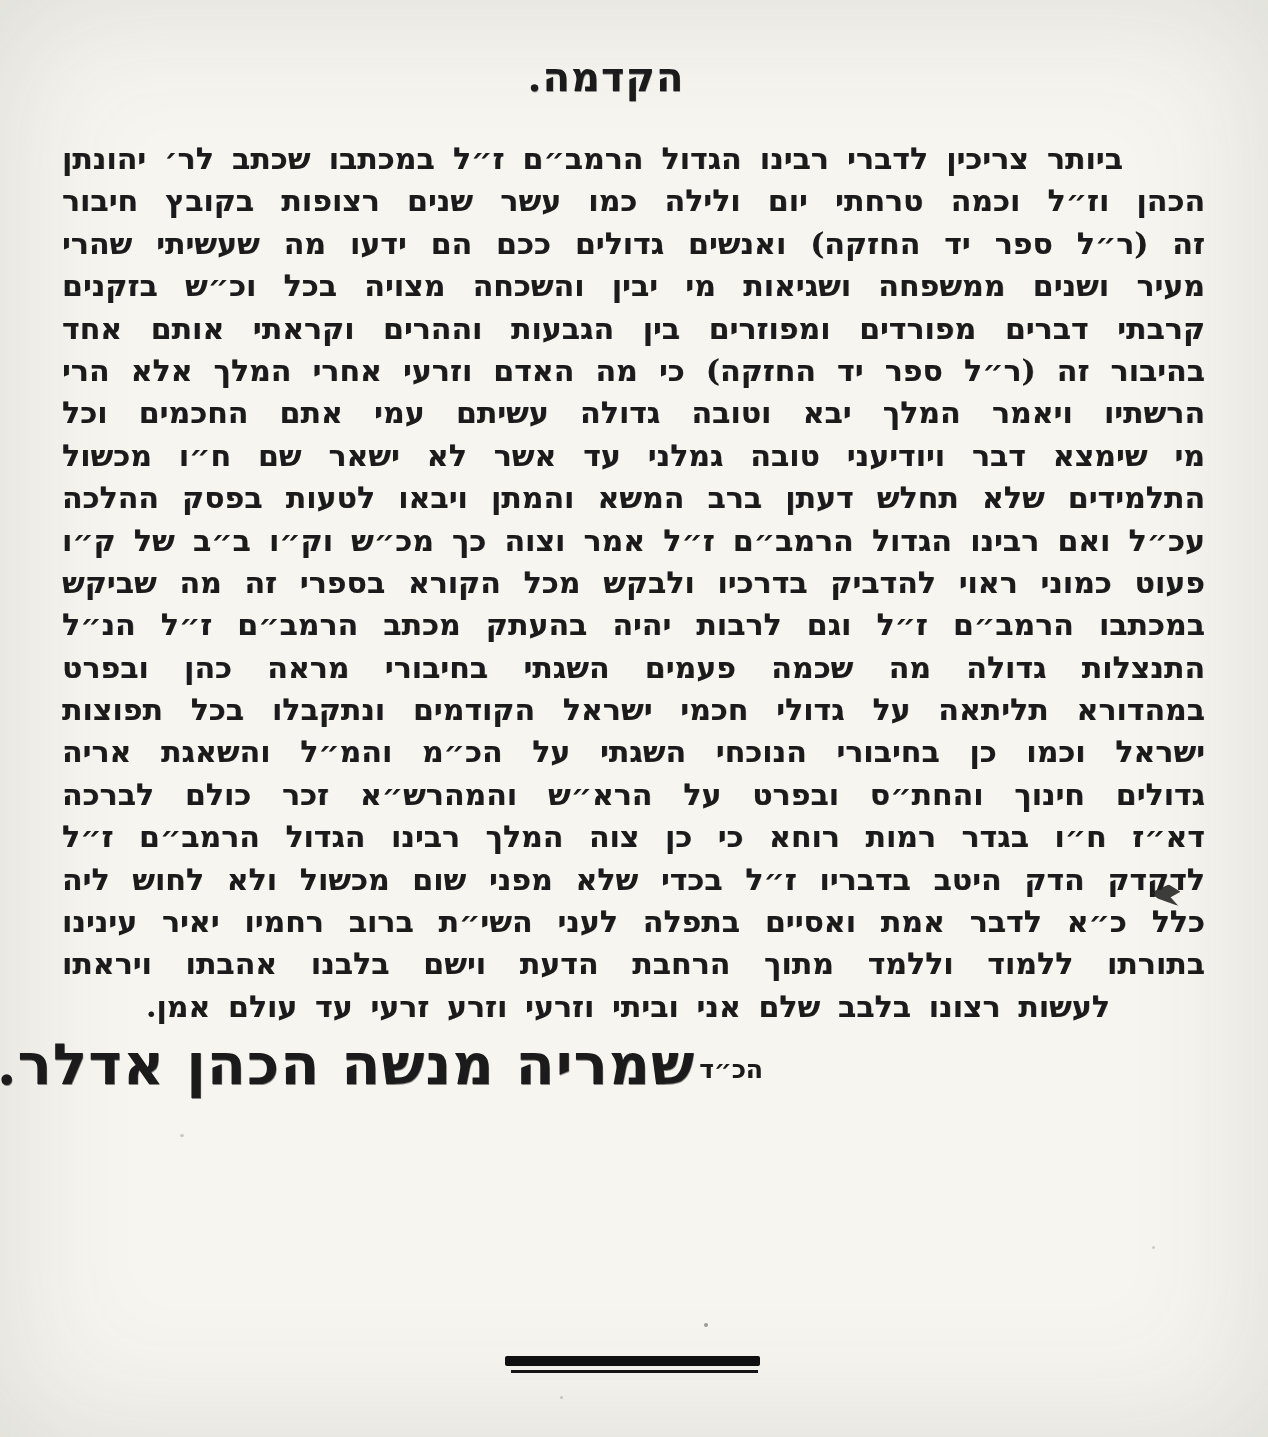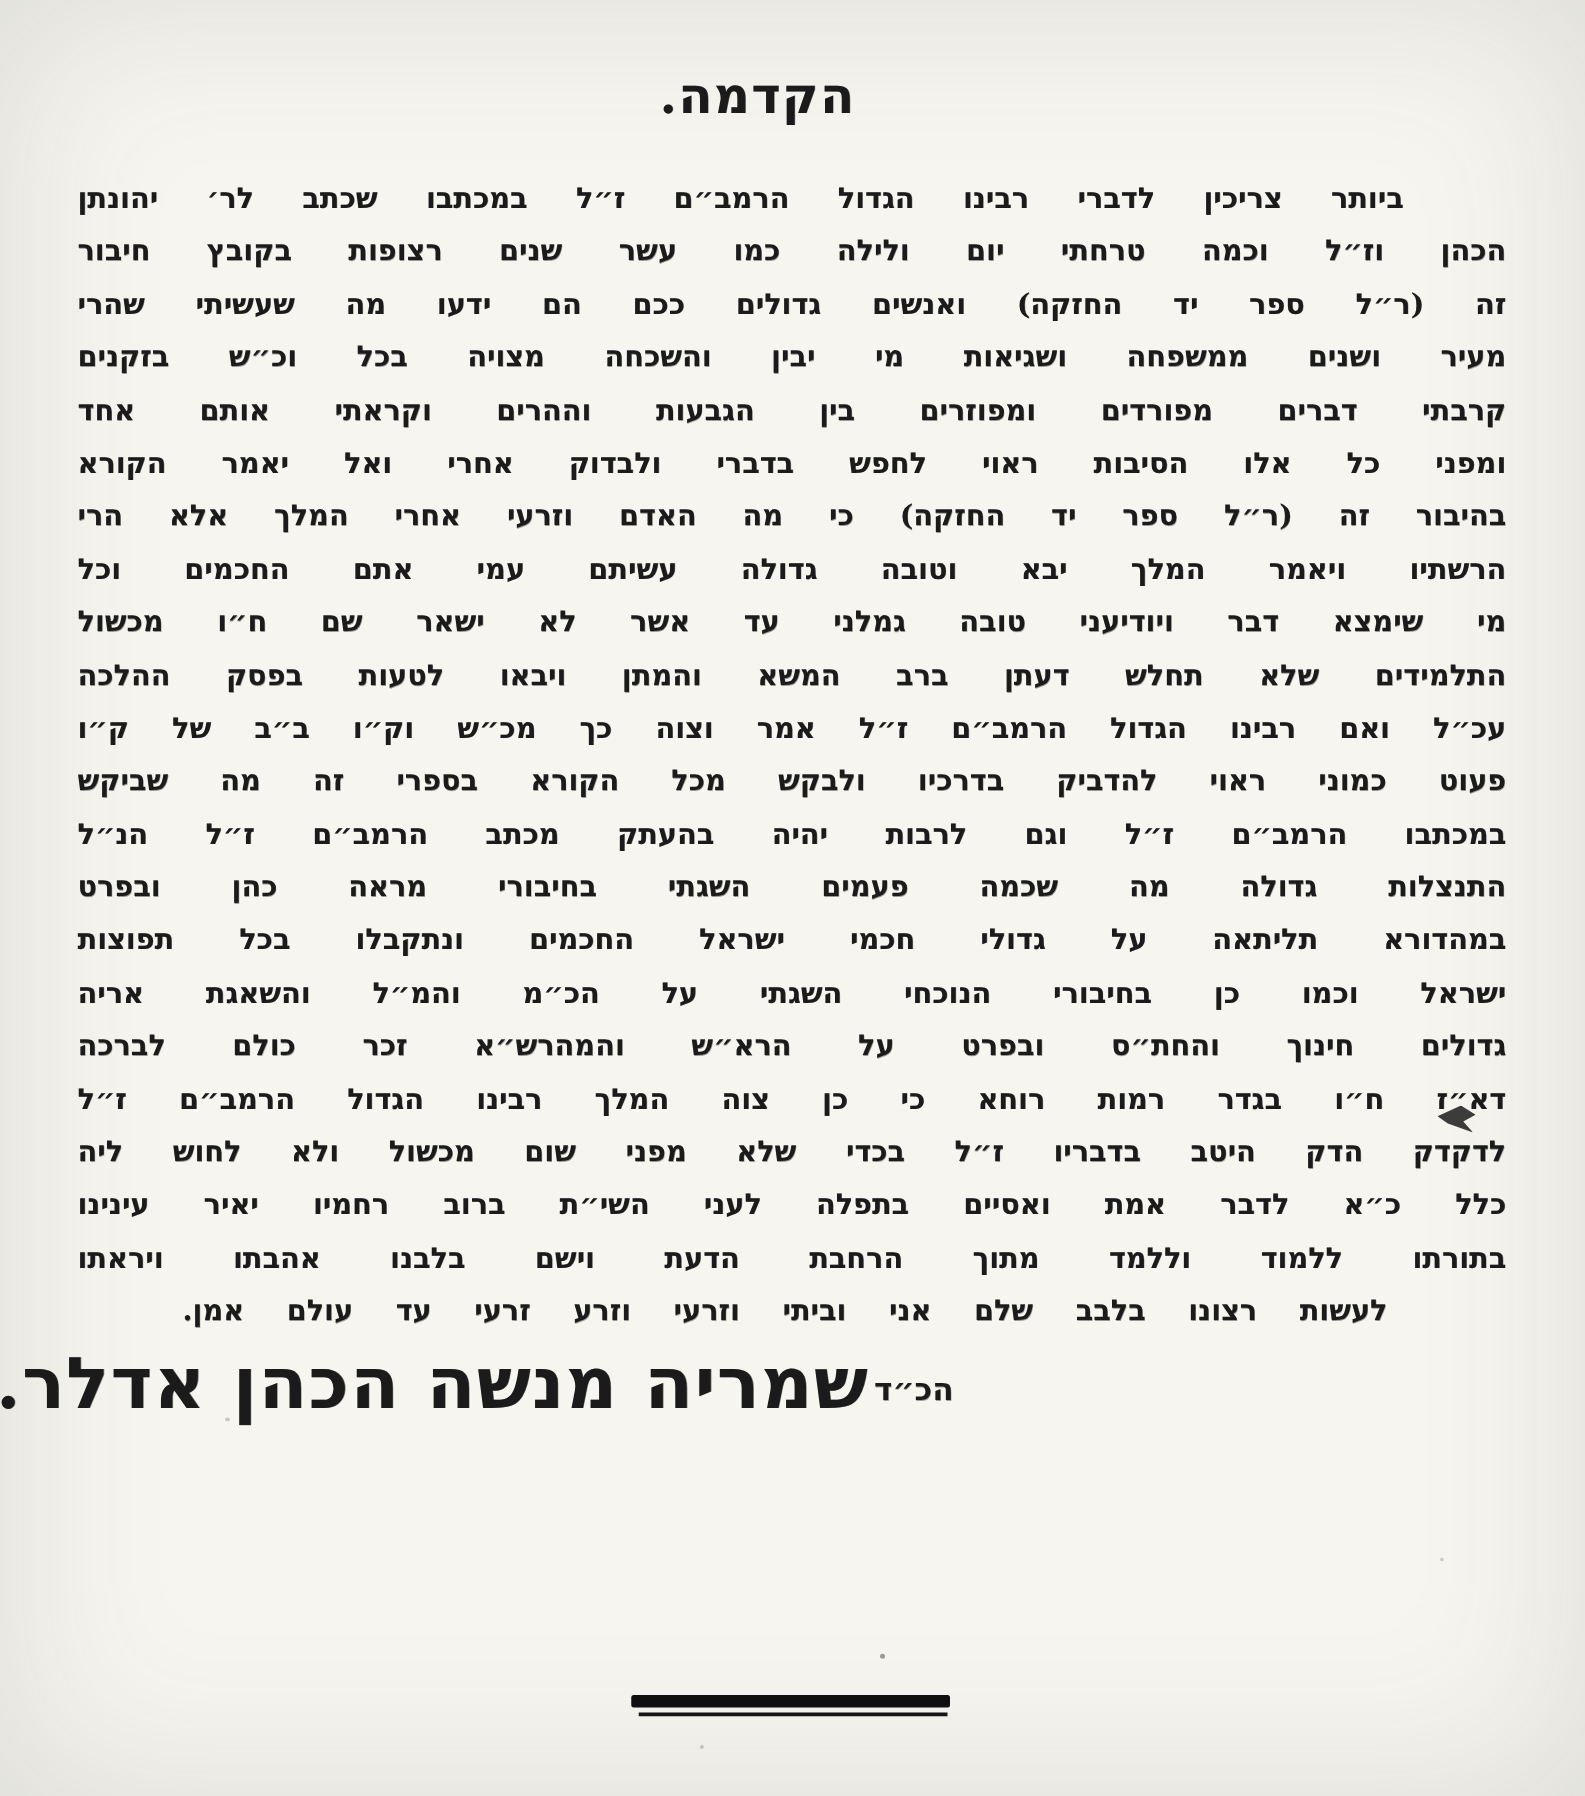--- a/index.html
+++ b/index.html
@@ -25,21 +25,21 @@
     font-weight: bold;
     letter-spacing: 1px;
     transform: translateX(-28px);
     text-shadow: 0.4px 0.5px 0 rgba(0,0,0,0.4);
   }
   .body-text {
     direction: rtl;
     margin: 36px 63px 0 62px;
   }
   .line {
-    font-size: 23px;
+    font-size: 30px;
     font-weight: bold;
     height: 42.4px;
     line-height: 42.4px;
     white-space: nowrap;
     text-align: justify;
     text-align-last: justify;
     color: var(--ink, #1b1b1b);
     text-shadow: 0.35px 0.45px 0 rgba(0,0,0,0.38);
   }
   .line.first { padding-right: 82px; }
@@ -107,30 +107,29 @@
 <body style="--paper: #f6f5f0; --ink: #1b1b1b;">
 
 <div class="page-title">הקדמה.</div>
 
 <div class="body-text">
     <div class="line first">ביותר צריכין לדברי רבינו הגדול הרמב״ם ז״ל במכתבו שכתב לר׳ יהונתן</div>
     <div class="line">הכהן וז״ל וכמה טרחתי יום ולילה כמו עשר שנים רצופות בקובץ חיבור</div>
     <div class="line">זה (ר״ל ספר יד החזקה) ואנשים גדולים ככם הם ידעו מה שעשיתי שהרי</div>
     <div class="line">מעיר ושנים ממשפחה ושגיאות מי יבין והשכחה מצויה בכל וכ״ש בזקנים</div>
     <div class="line">קרבתי דברים מפורדים ומפוזרים בין הגבעות וההרים וקראתי אותם אחד</div>
-    <div class="line">ומפני כל אלו הסיבות ראוי לחפש בדברי ולבדוק אחרי ואל יאמר הקורא</div>
     <div class="line">בהיבור זה (ר״ל ספר יד החזקה) כי מה האדם וזרעי אחרי המלך אלא הרי</div>
     <div class="line">הרשתיו ויאמר המלך יבא וטובה גדולה עשיתם עמי אתם החכמים וכל</div>
     <div class="line">מי שימצא דבר ויודיעני טובה גמלני עד אשר לא ישאר שם ח״ו מכשול</div>
     <div class="line">התלמידים שלא תחלש דעתן ברב המשא והמתן ויבאו לטעות בפסק ההלכה</div>
     <div class="line">עכ״ל ואם רבינו הגדול הרמב״ם ז״ל אמר וצוה כך מכ״ש וק״ו ב״ב של ק״ו</div>
     <div class="line">פעוט כמוני ראוי להדביק בדרכיו ולבקש מכל הקורא בספרי זה מה שביקש</div>
     <div class="line">במכתבו הרמב״ם ז״ל וגם לרבות יהיה בהעתק מכתב הרמב״ם ז״ל הנ״ל</div>
     <div class="line">התנצלות גדולה מה שכמה פעמים השגתי בחיבורי מראה כהן ובפרט</div>
-    <div class="line">במהדורא תליתאה על גדולי חכמי ישראל החכמים ונתקבלו בכל תפוצות</div>
+    <div class="line">במהדורא תליתאה על גדולי חכמי ישראל הקודמים ונתקבלו בכל תפוצות</div>
     <div class="line">ישראל וכמו כן בחיבורי הנוכחי השגתי על הכ״מ והמ״ל והשאגת אריה</div>
     <div class="line">גדולים חינוך והחת״ס ובפרט על הרא״ש והמהרש״א זכר כולם לברכה</div>
     <div class="line">דא״ז ח״ו בגדר רמות רוחא כי כן צוה המלך רבינו הגדול הרמב״ם ז״ל</div>
     <div class="line">לדקדק הדק היטב בדבריו ז״ל בכדי שלא מפני שום מכשול ולא לחוש ליה</div>
     <div class="line">כלל כ״א לדבר אמת ואסיים בתפלה לעני השי״ת ברוב רחמיו יאיר עינינו</div>
     <div class="line">בתורתו ללמוד וללמד מתוך הרחבת הדעת וישם בלבנו אהבתו ויראתו</div>
     <div class="line last">לעשות רצונו בלבב שלם אני וביתי וזרעי וזרע זרעי עד עולם אמן.</div>
   </div>
 
 <div class="signature">

